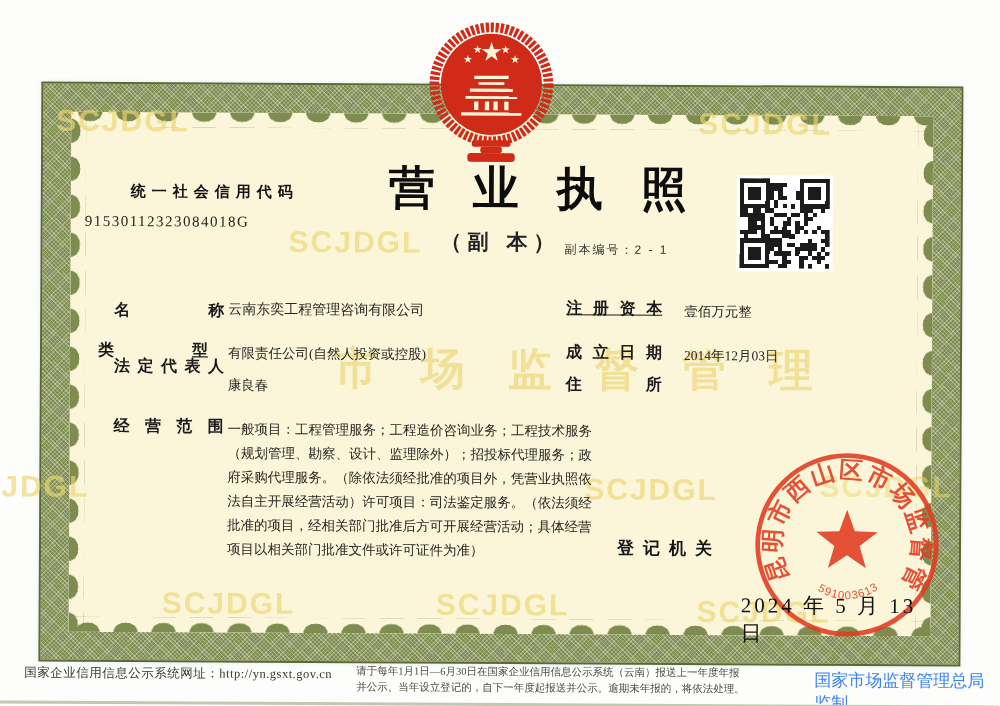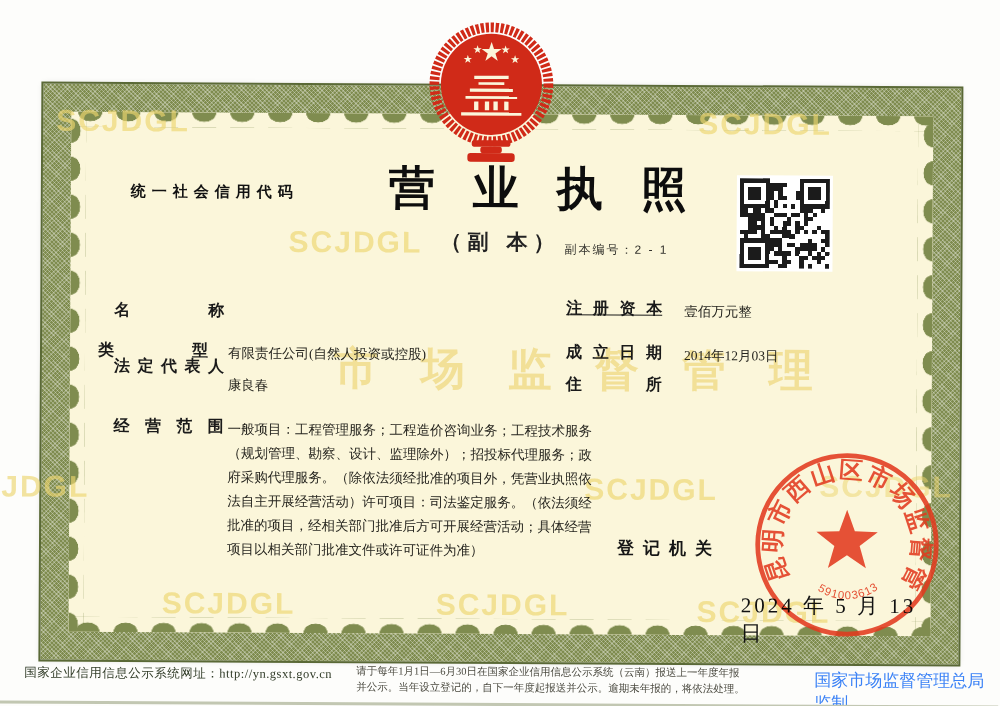--- a/index.html
+++ b/index.html
@@ -151,20 +151,21 @@
           <rect x="42" y="110" width="36" height="6" rx="2"></rect>
           <rect x="50" y="116" width="20" height="6" rx="2"></rect>
           <rect x="38" y="122" width="44" height="8" rx="3"></rect>
         </g>
       </svg>
     </div>
 
     <div class="content">
 
       <div class="abs credit-label">统一社会信用代码</div>
+      <div class="abs credit-code">91530112323084018G</div>
 
       <div class="abs doc-title">营业执照</div>
       <div class="abs doc-subtitle">（副  本）</div>
       <div class="abs copy-no">副本编号：2 - 1</div>
 
       <div class="abs qr">
           <svg id="qr-svg" viewBox="0 0 21 21" shape-rendering="crispEdges" xmlns="http://www.w3.org/2000/svg">
             <rect x="0" y="0" width="1" height="1" fill="#1b1b1b"></rect>
             <rect x="1" y="0" width="1" height="1" fill="#1b1b1b"></rect>
             <rect x="2" y="0" width="1" height="1" fill="#1b1b1b"></rect>
@@ -398,20 +399,21 @@
             <rect x="6" y="20" width="1" height="1" fill="#1b1b1b"></rect>
             <rect x="9" y="20" width="1" height="1" fill="#1b1b1b"></rect>
             <rect x="10" y="20" width="1" height="1" fill="#1b1b1b"></rect>
             <rect x="14" y="20" width="1" height="1" fill="#1b1b1b"></rect>
             <rect x="16" y="20" width="1" height="1" fill="#1b1b1b"></rect>
             <rect x="20" y="20" width="1" height="1" fill="#1b1b1b"></rect>
           </svg>
         </div>
 
       <div class="abs lbl f-name-l">名称</div>
+      <div class="abs val f-name-v">云南东奕工程管理咨询有限公司</div>
 
       <div class="abs lbl f-cap-l">注册资本</div>
       <div class="abs val f-cap-v">壹佰万元整</div>
 
       <div class="abs lbl f-type-l">类型</div>
       <div class="abs val f-type-v">有限责任公司(自然人投资或控股)</div>
 
       <div class="abs lbl f-date-l">成立日期</div>
       <div class="abs val f-date-v">2014年12月03日</div>
 

